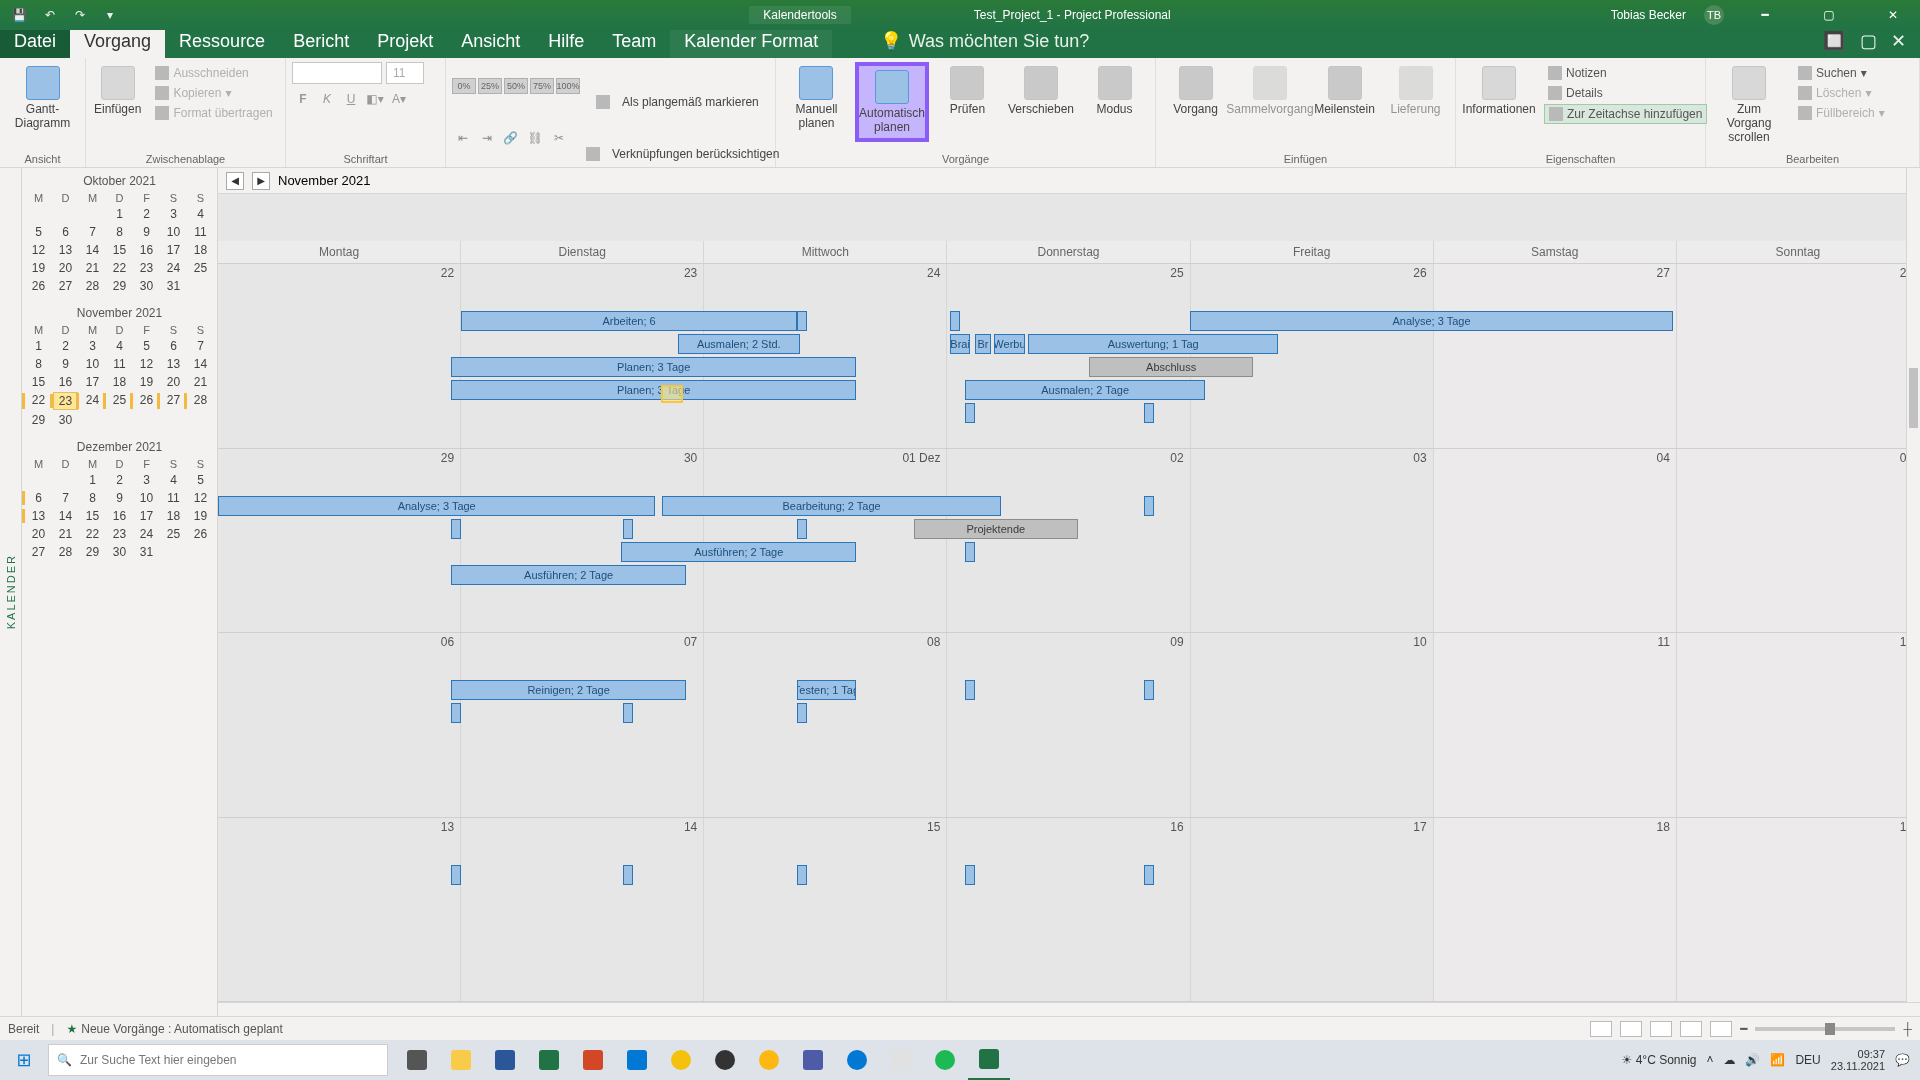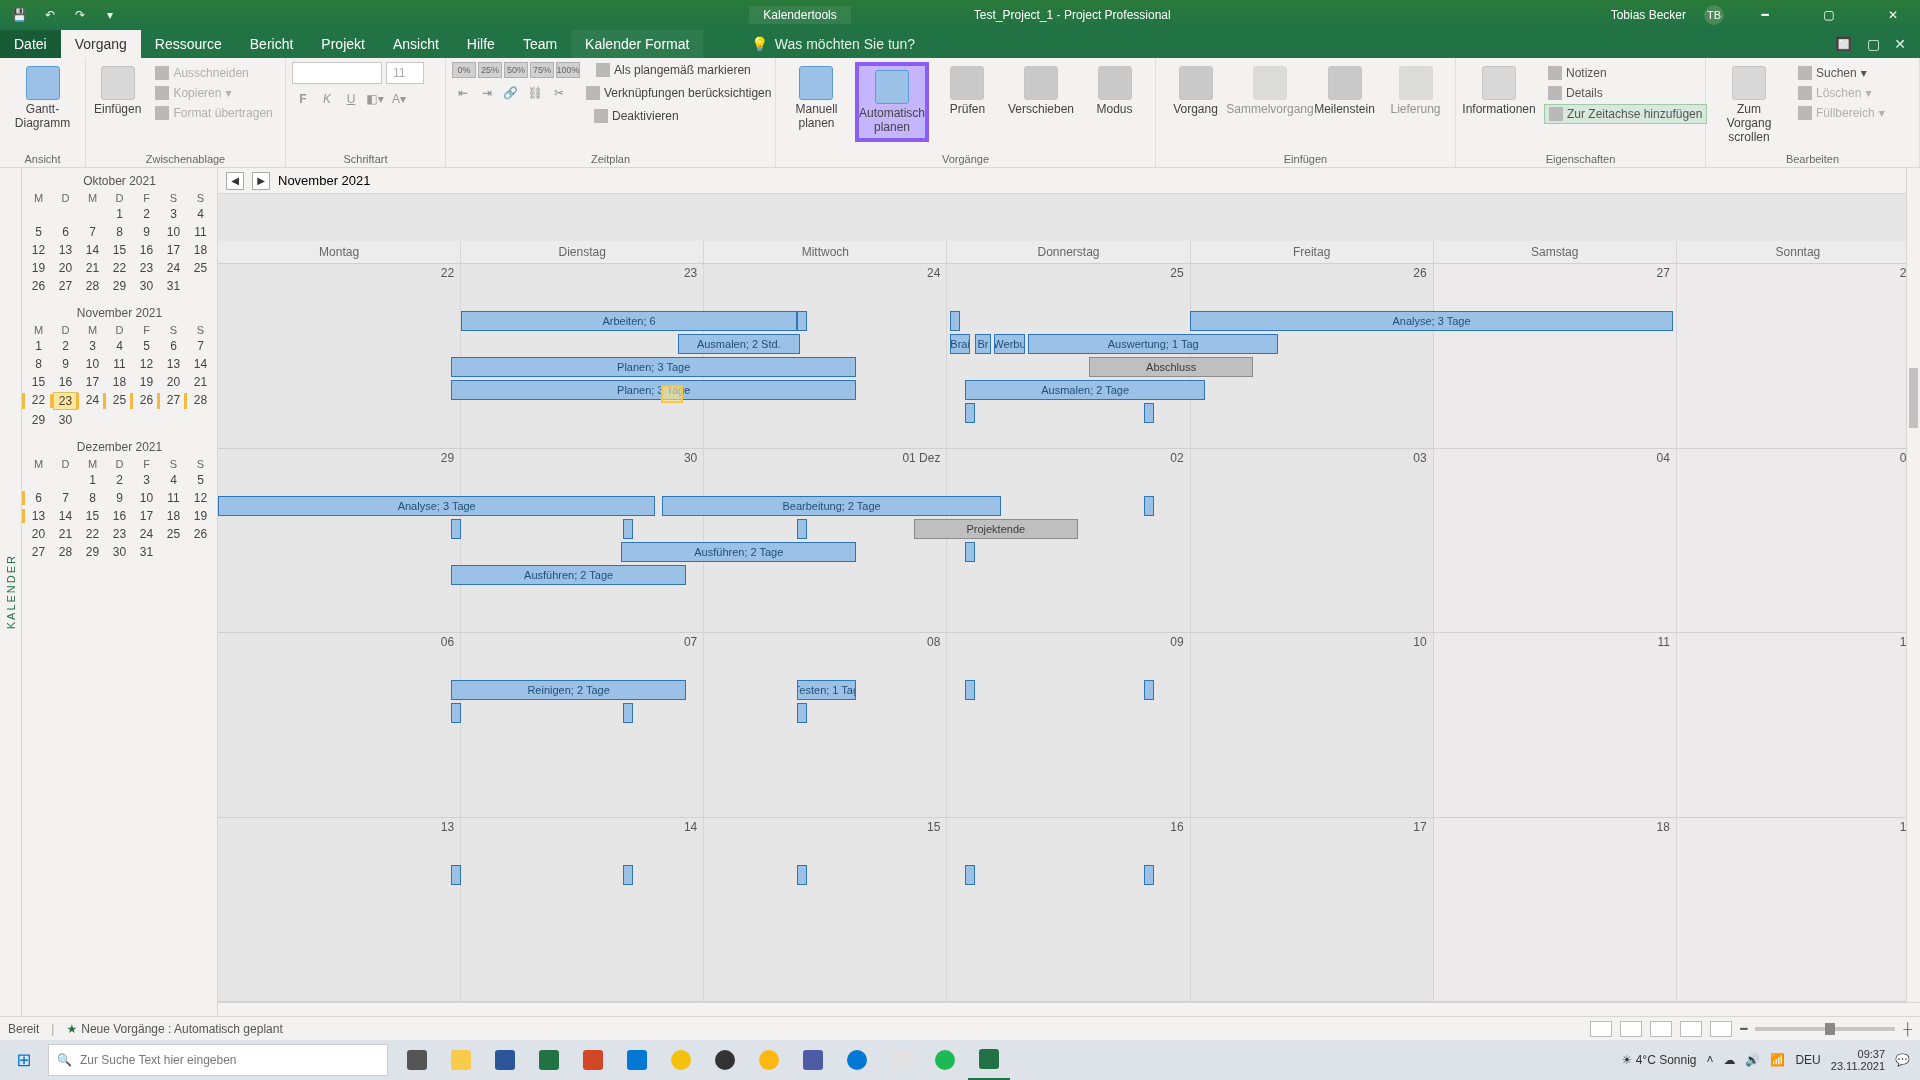--- a/index.html
+++ b/index.html
@@ -9,21 +9,21 @@
 .titlebar { height: 30px; background: linear-gradient(#2a7a39,#217346); display:flex; align-items:center; color:#fff; font-size:12px; position:relative; }
 .titlebar .qat { display:flex; align-items:center; gap:6px; padding:0 8px; height:100%; }
 .titlebar .qat-btn { width:24px; height:24px; display:flex; align-items:center; justify-content:center; color:#fff; opacity:.9; }
 .titlebar .center { position:absolute; left:0; right:0; text-align:center; pointer-events:none; }
 .titlebar .center .tools { display:inline-block; background:rgba(255,255,255,.08); padding:2px 14px; margin-right:120px; }
 .titlebar .right { margin-left:auto; display:flex; align-items:center; gap:18px; padding-right:4px; }
 .titlebar .win-btn { width:46px; height:30px; display:flex; align-items:center; justify-content:center; }
 .avatar { width:20px; height:20px; border-radius:50%; background:#4a8a56; font-size:11px; display:flex; align-items:center; justify-content:center; }
 
 
-.tabs-row { height:28px; background:#217346; display:flex; align-items:flex-end; color:#fff; font-size:14px; }
+.tabs-row { height:28px; background:#217346; display:flex; align-items:flex-end; color:#fff; font-size:18px; }
 .tab { padding:6px 14px; cursor:pointer; }
 .tab.datei { background:#185c37; }
 .tab.active { background:#f3f2f1; color:#333; }
 .tab.contextual { background:rgba(255,255,255,.06); }
 .tell-me { margin-left:40px; display:flex; align-items:center; gap:6px; padding:6px 8px; color:#e8f0e9; }
 .tabs-row .winhelp { margin-left:auto; display:flex; gap:14px; padding:6px 14px; color:#e8f0e9; }
 
 
 .ribbon { height:110px; background:#f3f2f1; border-bottom:1px solid #d6d6d6; display:flex; font-size:12px; color:#444; }
 .rib-group { border-right:1px solid #e1dfdd; display:flex; flex-direction:column; padding:4px 6px 2px; }
@@ -38,21 +38,21 @@
 .rib-mini { padding:2px 4px; display:flex; align-items:center; gap:4px; color:#555; white-space:nowrap; }
 .rib-mini.disabled { color:#b0b0b0; }
 .mini-icon { width:14px; height:14px; background:#b9b9b9; display:inline-block; }
 .font-box { border:1px solid #c8c6c4; background:#fff; height:22px; padding:0 6px; display:flex; align-items:center; color:#aaa; }
 .fmt-btns { display:flex; gap:2px; }
 .fmt-btn { width:22px; height:22px; display:flex; align-items:center; justify-content:center; color:#999; }
 .pct-strip { display:flex; gap:2px; }
 .pct { width:24px; height:16px; background:#d0d0d0; border:1px solid #b0b0b0; font-size:9px; display:flex; align-items:center; justify-content:center; color:#666; }
 .lnk-row { display:flex; gap:2px; }
 .lnk { width:22px; height:22px; display:flex; align-items:center; justify-content:center; color:#888; border:1px solid transparent; }
-.rib-checkline { display:flex; align-items:center; gap:4px; padding:1px 4px; white-space:nowrap; }
+.rib-checkline { display:flex; align-items:center; gap:12px; padding:1px 4px; white-space:nowrap;margin-top:32px; }
 
 
 .main { display:flex; height:calc(1080px - 30px - 28px - 110px - 24px - 40px); }
 
 
 .sidebar-label { width:22px; background:#f3f2f1; border-right:1px solid #d6d6d6; display:flex; align-items:center; justify-content:center; }
 .sidebar-label span { writing-mode:vertical-rl; transform:rotate(180deg); font-size:11px; color:#217346; letter-spacing:2px; }
 
 
 .datepickers { width:196px; background:#f3f2f1; border-right:1px solid #d6d6d6; padding:6px 4px; font-size:12px; color:#444; overflow:hidden; }

